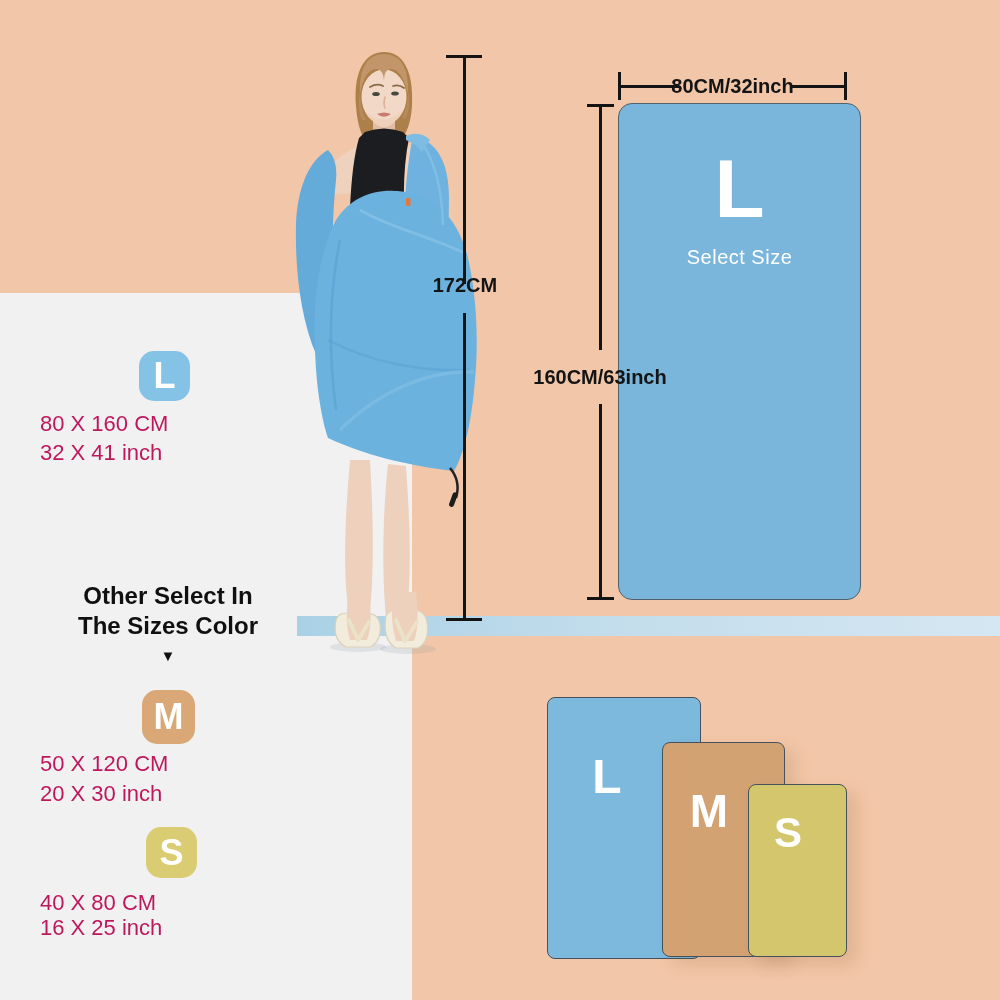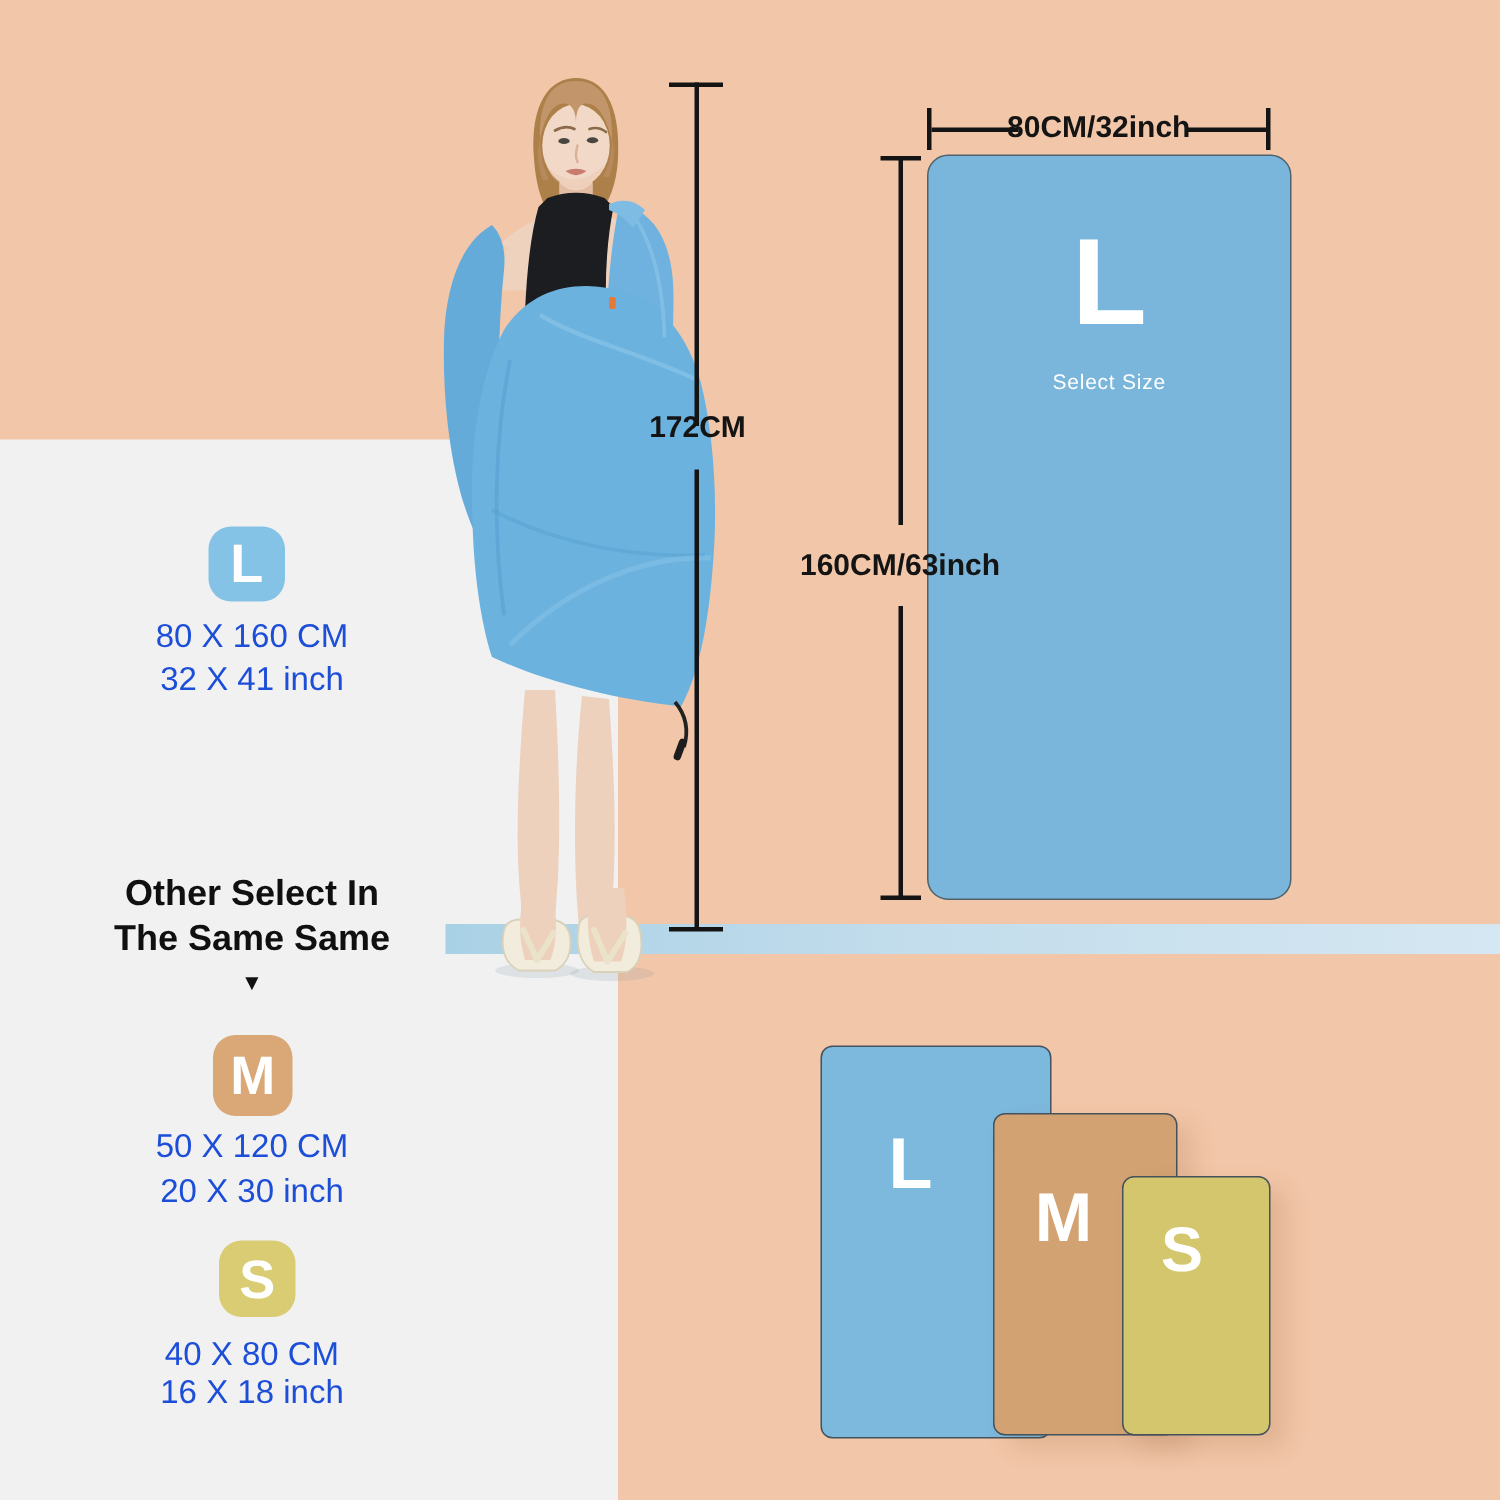--- a/index.html
+++ b/index.html
@@ -21,34 +21,34 @@
   .mline{background:#141414;}
   .mlabel{font-size:20px;font-weight:600;color:#141414;text-align:center;white-space:nowrap;}
 
   
   .size-card{
     left:618px;top:103px;width:243px;height:497px;
     background:#7AB6DB;border:1px solid #4F626D;border-radius:14px;
     display:flex;flex-direction:column;align-items:center;
   }
   .size-card .letter{margin-top:44px;font-size:82px;line-height:1;font-weight:700;color:#FFFFFF;}
-  .size-card .select{margin-top:16px;font-size:14px;font-weight:400;color:#FFFFFF;letter-spacing:.5px;}
+  .size-card .select{margin-top:16px;font-size:20px;font-weight:400;color:#FFFFFF;letter-spacing:.5px;}
 
   
   .w-measure{left:618px;top:72px;width:229px;height:30px;}
   .w-measure .tick{position:absolute;top:0;width:3px;height:28px;background:#141414;}
   .w-measure .seg{position:absolute;top:13px;height:3px;background:#141414;}
   .w-measure .mlabel{position:absolute;left:50%;top:14px;transform:translate(-50%,-50%);}
 
   
   .badge{
     border-radius:15px;display:flex;align-items:center;justify-content:center;
     color:#fff;font-weight:700;font-size:36px;
   }
-  .dim{width:256px;left:40px;text-align:center;font-size:22px;font-weight:500;color:#1d4ed8;white-space:nowrap;}
+  .dim{width:256px;left:40px;text-align:left;font-size:22px;font-weight:500;color:#be185d;white-space:nowrap;}
   .heading{width:300px;left:18px;text-align:center;font-size:24px;font-weight:700;color:#101010;white-space:nowrap;}
   .tri{width:40px;left:148px;text-align:center;font-size:15px;color:#111;}
 
   
   .cmp-rect{border:1px solid #45525B;border-radius:8px;}
   .cmp-rect .letter{position:absolute;color:#fff;font-weight:700;transform:translate(-50%,-50%);line-height:1;}
 </style>
 </head>
 <body>
 
@@ -129,34 +129,34 @@
 <div class="abs mline" style="left:599px;top:404px;width:3px;height:196px;"></div>
 <div class="abs mline" style="left:587px;top:597px;width:27px;height:3px;"></div>
 
 <div class="abs badge" style="left:139px;top:351px;width:51px;height:50px;background:#85C3E6;">
   <span>L</span>
 </div>
 <div class="abs dim" style="top:411px;">80 X 160 CM</div>
 <div class="abs dim" style="top:440px;">32 X 41 inch</div>
 
 <div class="abs heading" style="top:582px;">Other Select In</div>
-<div class="abs heading" style="top:612px;">The Same Same</div>
+<div class="abs heading" style="top:612px;">The Sizes Color</div>
 <div class="abs tri" style="top:647px;">▼</div>
 
 <div class="abs badge" style="left:142px;top:690px;width:53px;height:54px;background:#D9A876;">
   <span>M</span>
 </div>
 <div class="abs dim" style="top:751px;">50 X 120 CM</div>
 <div class="abs dim" style="top:781px;">20 X 30 inch</div>
 
 <div class="abs badge" style="left:146px;top:827px;width:51px;height:51px;background:#DACC72;">
   <span>S</span>
 </div>
 <div class="abs dim" style="top:890px;">40 X 80 CM</div>
-<div class="abs dim" style="top:915px;">16 X 18 inch</div>
+<div class="abs dim" style="top:915px;">16 X 25 inch</div>
 
 <div class="abs cmp-rect" style="left:547px;top:697px;width:154px;height:262px;background:#7CB9DD;z-index:1;">
   <span class="letter" style="left:59px;top:79px;font-size:48px;">L</span>
 </div>
 <div class="abs cmp-rect" style="left:662px;top:742px;width:123px;height:215px;background:#D3A273;z-index:2;box-shadow:10px 8px 16px rgba(130,75,30,0.15);">
   <span class="letter" style="left:46px;top:68px;font-size:46px;">M</span>
 </div>
 <div class="abs cmp-rect" style="left:748px;top:784px;width:99px;height:173px;background:#D4C66D;z-index:3;box-shadow:10px 8px 16px rgba(130,75,30,0.15);">
   <span class="letter" style="left:39px;top:48px;font-size:42px;">S</span>
 </div>

